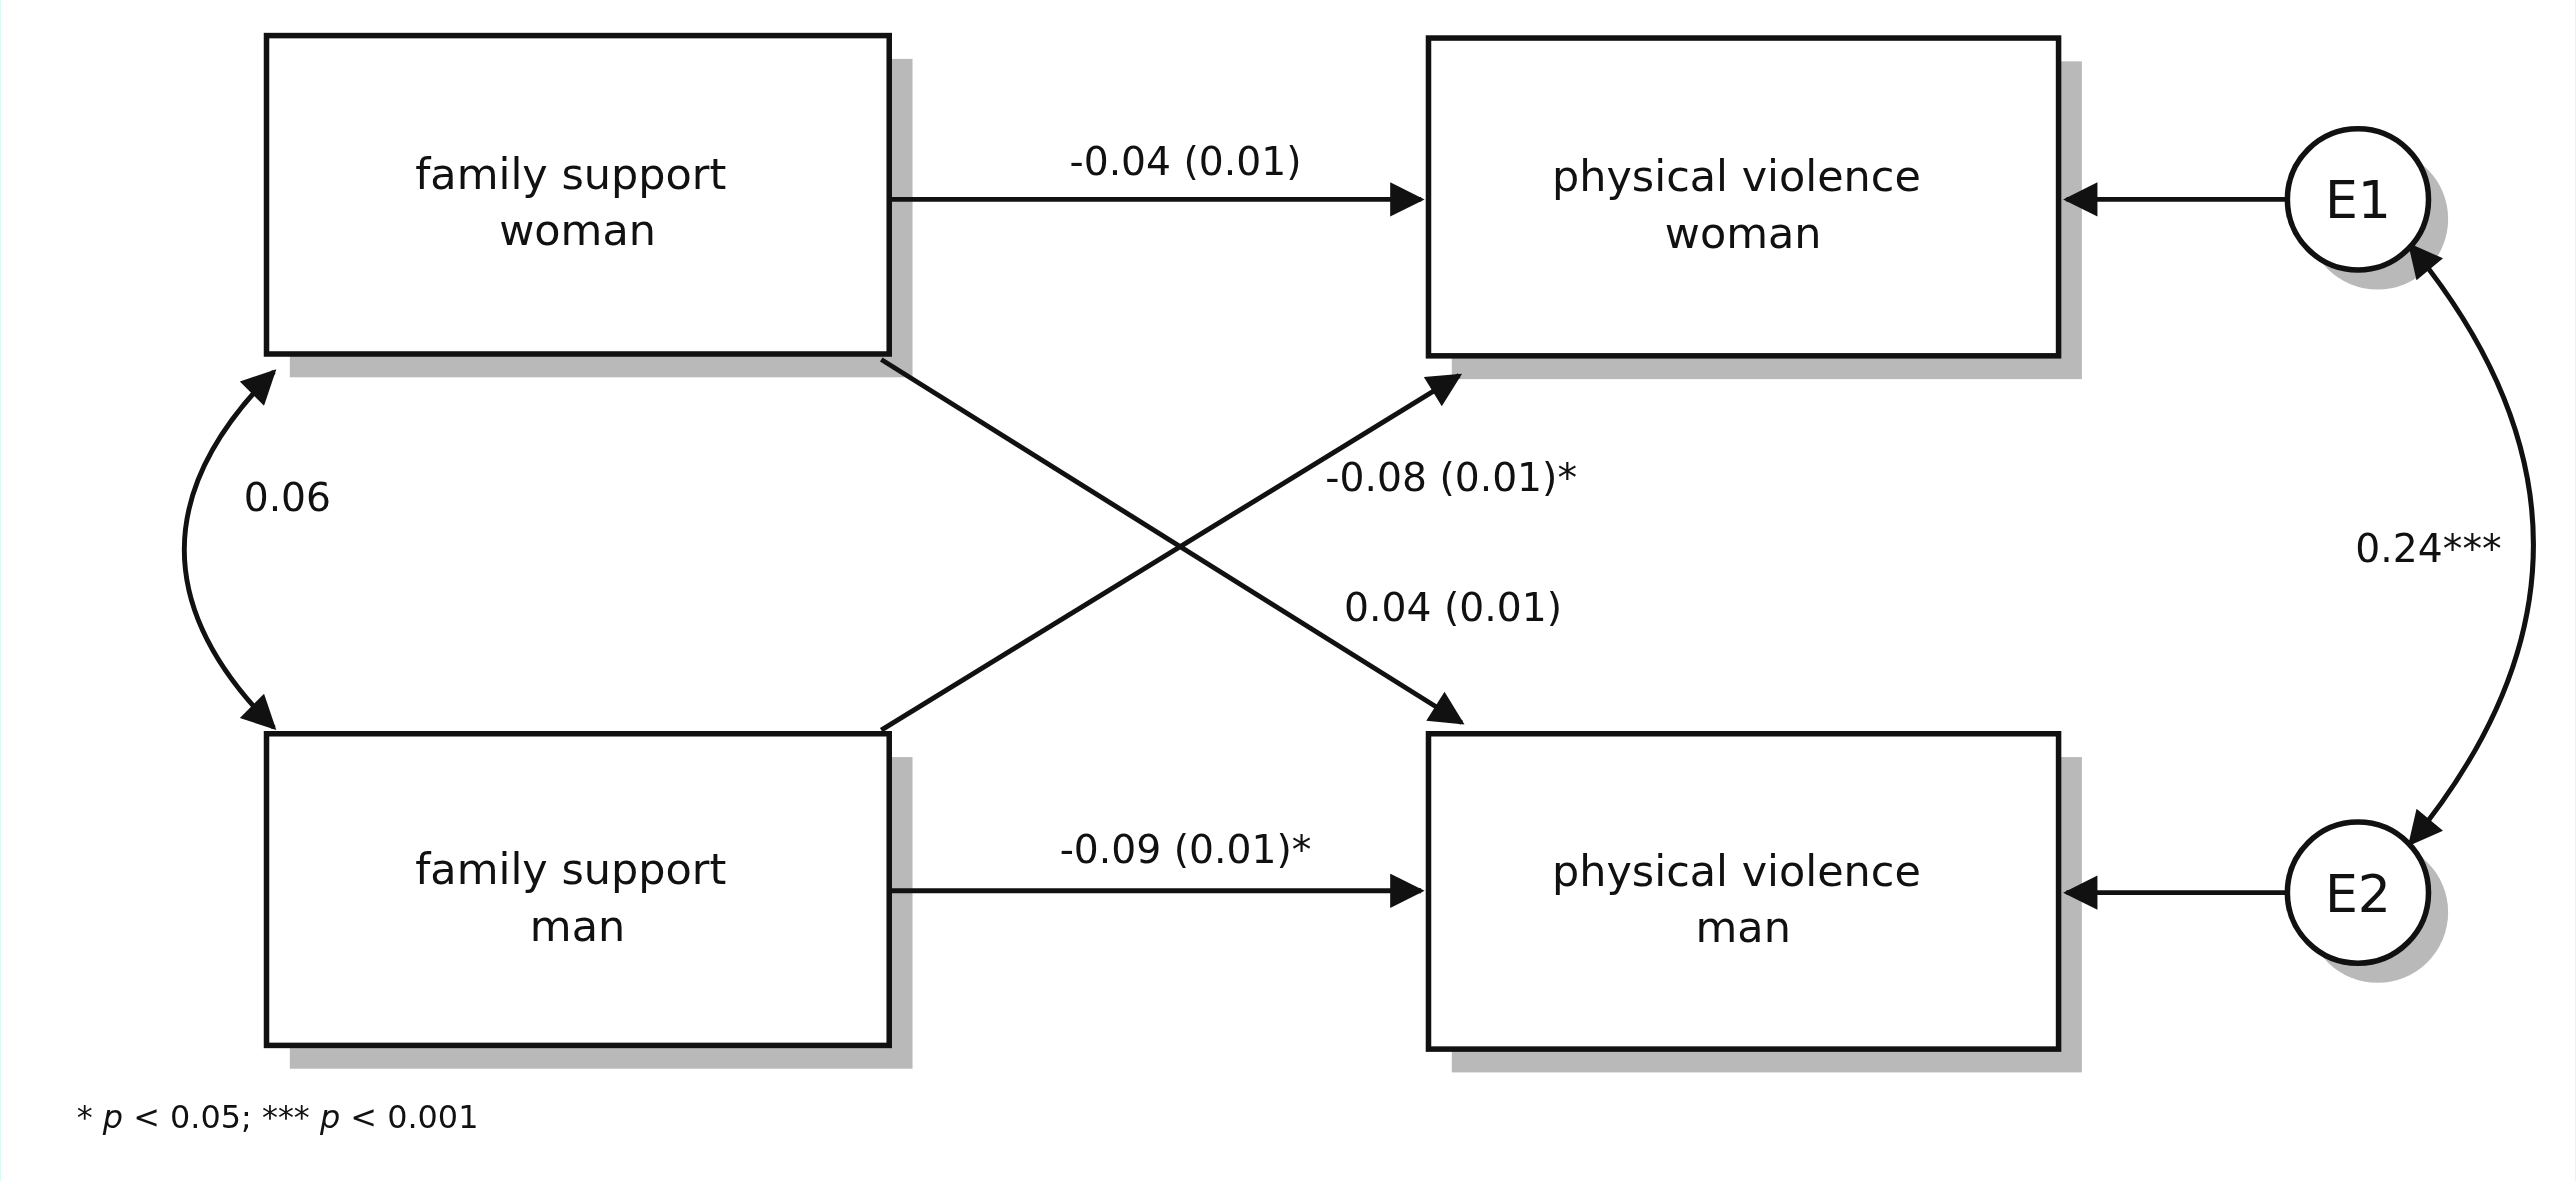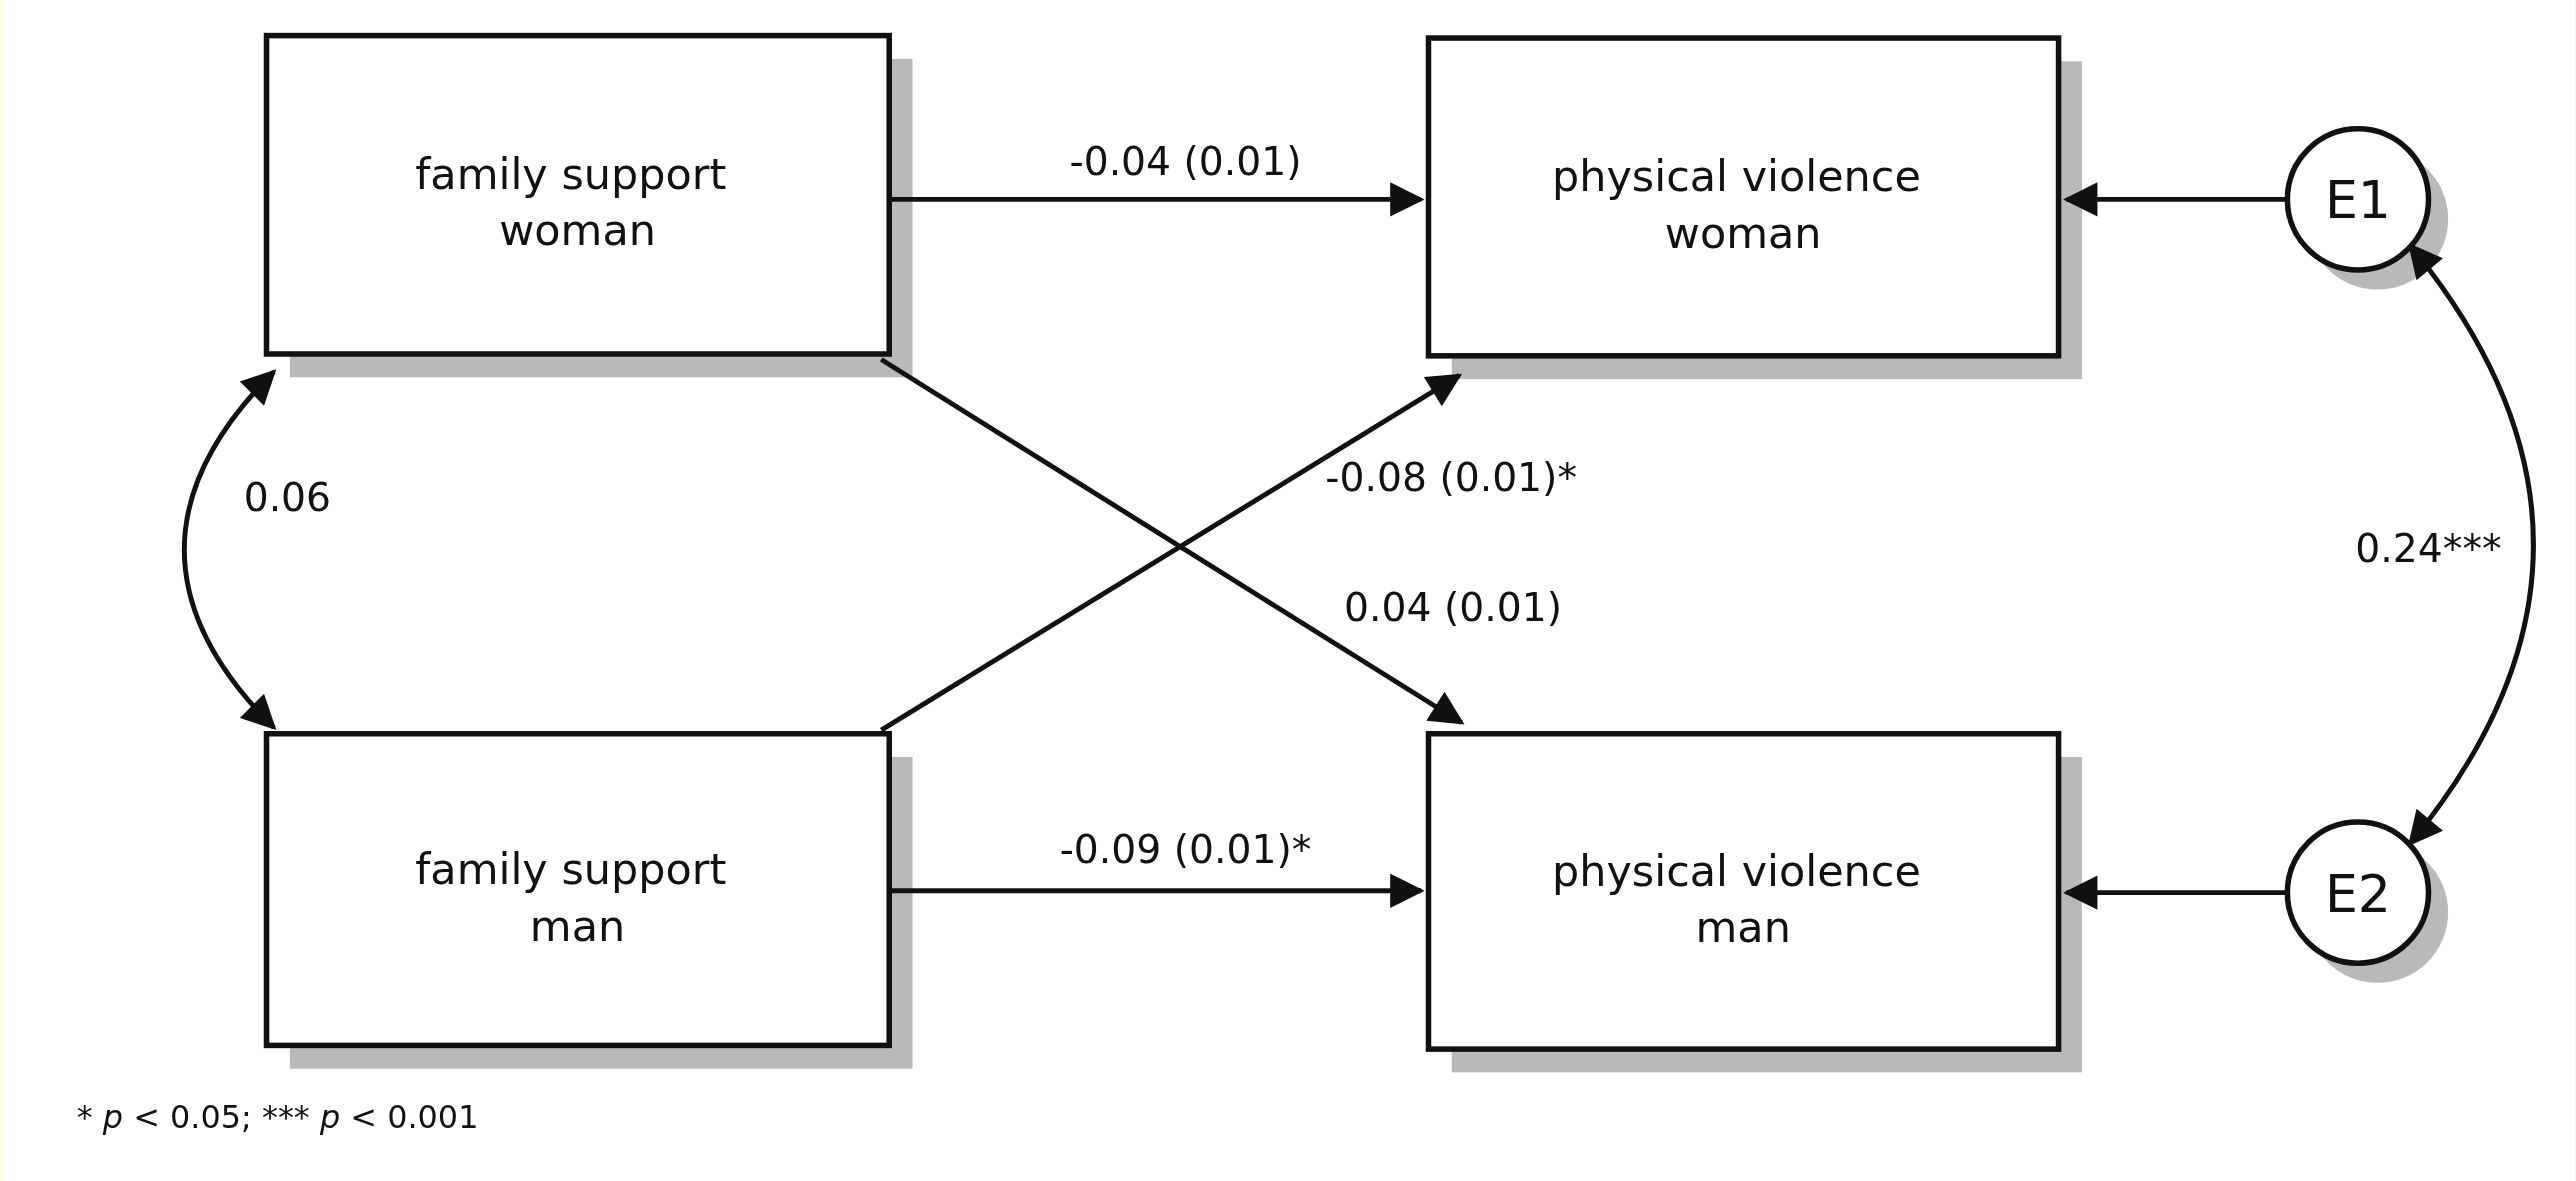--- a/index.html
+++ b/index.html
@@ -1,16 +1,16 @@
 <!DOCTYPE html>
 <html style="font-size:9.8px"><head>
 <meta charset="utf-8">
 <style>
   html, body { margin: 0; padding: 0; background: #ffffff; }
-  .wrap { width: 2576px; height: 1181px; background: #fde047; position: relative; }
+  .wrap { width: 2576px; height: 1181px; background: #5eead4; position: relative; }
   svg { display: block; }
   text {
     font-family: "DejaVu Sans", "Liberation Sans", sans-serif;
     fill: #111111;
   }
   .shadow   { fill: #b9b9b9; stroke: none; }
   .box      { fill: #ffffff; stroke: #111111; stroke-width: 9; }
   .ecircle  { fill: #ffffff; stroke: #111111; stroke-width: 9; }
   .arrow    { fill: none; stroke: #111111; stroke-width: 8; }
   .nlabel   { font-size: 70px; text-anchor: middle; }

